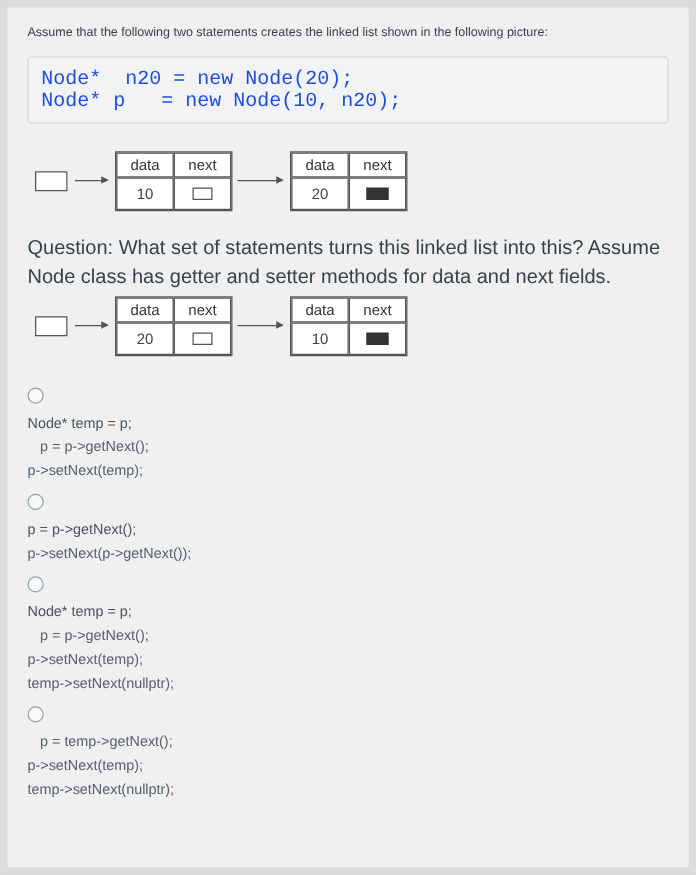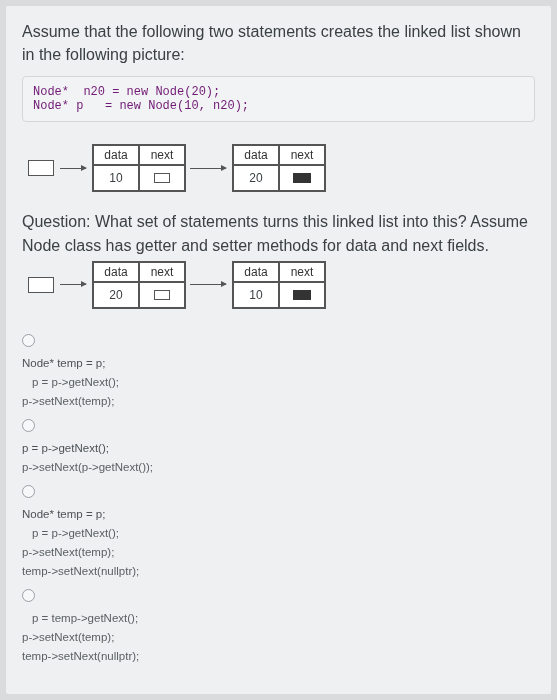--- a/index.html
+++ b/index.html
@@ -12,33 +12,33 @@
   }
   .card {
     background: #eef0f1;
     margin: 6px;
     padding: 14px 16px 10px 16px;
     border-radius: 2px;
     color: #3b4044;
     height: calc(700px - 12px);
   }
   .intro {
-    font-size: 16px;
+    font-size: 10px;
     line-height: 1.45;
     margin-bottom: 10px;
   }
   .codebox {
     background: #f2f3f4;
     border: 1px solid #d4d6d8;
     border-radius: 4px;
     padding: 8px 10px;
     font-family: "Courier New", monospace;
-    font-size: 12px;
+    font-size: 16px;
     white-space: pre;
-    color: #701a75;
+    color: #1d4ed8;
     margin-bottom: 22px;
   }
   .llrow {
     display: flex;
     align-items: center;
     margin-left: 6px;
     margin-bottom: 18px;
   }
   .srcbox {
     width: 26px;

